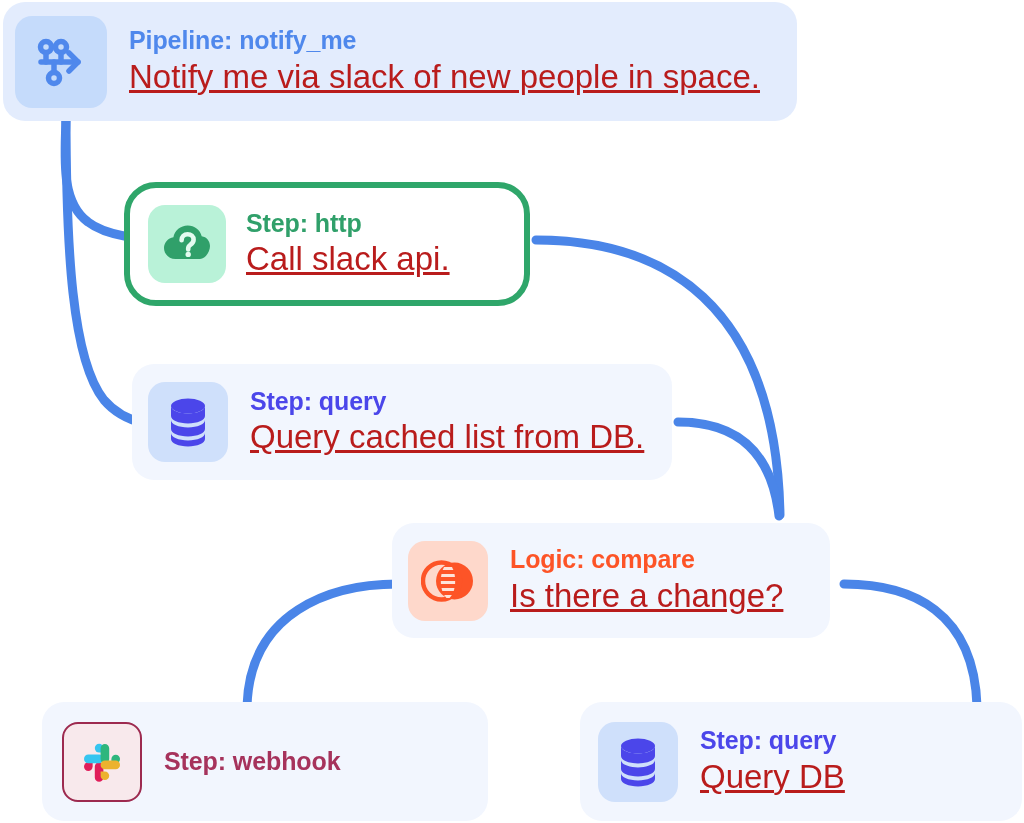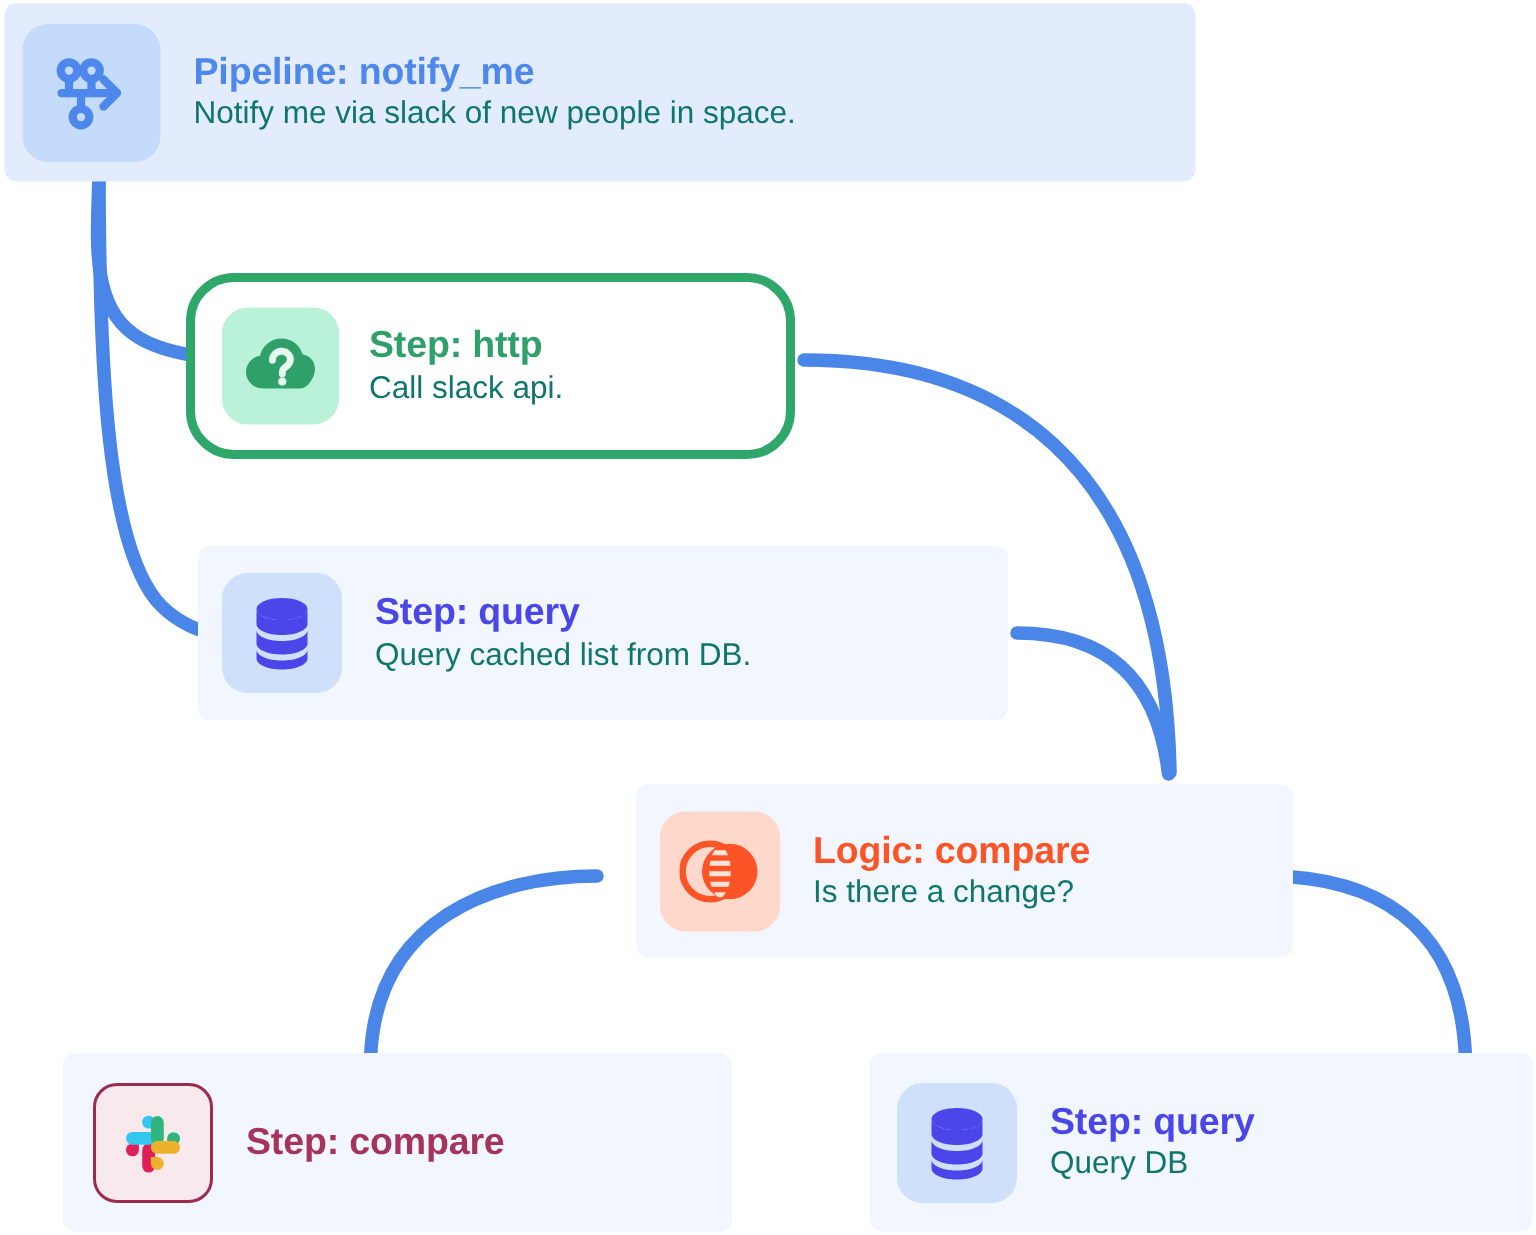--- a/index.html
+++ b/index.html
@@ -21,21 +21,21 @@
     top: 0;
     width: 1024px;
     height: 823px;
     pointer-events: none;
   }
   .node {
     position: absolute;
     display: flex;
     align-items: center;
     box-sizing: border-box;
-    border-radius: 8px;
+    border-radius: 22px;
     z-index: 2;
   }
   .node .badge {
     flex: 0 0 auto;
     display: flex;
     align-items: center;
     justify-content: center;
     box-sizing: border-box;
     border-radius: 17px;
   }
@@ -45,24 +45,25 @@
     justify-content: center;
   }
   .title {
     font-weight: bold;
     font-size: 25px;
     line-height: 1.18;
     letter-spacing: -0.1px;
     white-space: nowrap;
   }
   .subtitle {
-    font-size: 21px;
+    font-size: 33px;
     line-height: 1.25;
-    color: #0f766e;
+    color: #b91c1c;
     white-space: nowrap;
+    text-decoration: underline;
   }
 
   
   #node-pipeline {
     left: 3px; top: 2px;
     width: 794px; height: 119px;
     background: #e3ecfd;
     padding-left: 12px;
   }
   #node-pipeline .badge {
@@ -97,21 +98,21 @@
   }
   #node-query1 .badge {
     width: 80px; height: 80px;
     background: #cfe0fb;
   }
   #node-query1 .texts { margin-left: 22px; }
   #node-query1 .title { color: #4b46ea; }
 
   
   #node-compare {
-    left: 424px; top: 523px;
+    left: 392px; top: 523px;
     width: 438px; height: 115px;
     background: #f2f6fe;
     padding-left: 16px;
   }
   #node-compare .badge {
     width: 80px; height: 80px;
     background: #fed8cb;
   }
   #node-compare .texts { margin-left: 22px; }
   #node-compare .title { color: #fd5427; }
@@ -259,21 +260,21 @@
         <path d="M21.1,16.6 a4.3,4.3 0 1,1 0,8.6 h-10.8 a4.3,4.3 0 1,1 0,-8.6 z" fill="#36c5f0"></path>
 
         <path d="M33.4,21.1 a4.3,4.3 0 1,1 4.3,4.3 h-4.3 z" fill="#2eb67d"></path>
         <path d="M31.2,21.1 a4.3,4.3 0 1,1 -8.6,0 v-10.8 a4.3,4.3 0 1,1 8.6,0 z" fill="#2eb67d"></path>
 
         <path d="M26.9,33.4 a4.3,4.3 0 1,1 -4.3,4.3 v-4.3 z" fill="#ecb22e"></path>
         <path d="M26.9,31.2 a4.3,4.3 0 1,1 0,-8.6 h10.8 a4.3,4.3 0 1,1 0,8.6 z" fill="#ecb22e"></path>
       </svg>
     </div>
     <div class="texts">
-      <div class="title">Step: compare</div>
+      <div class="title">Step: webhook</div>
     </div>
   </div>
 
   <div class="node" id="node-query2">
     <div class="badge">
       <svg width="50" height="54" viewBox="0 0 50 54">
         <g fill="#4b46ea">
           <ellipse cx="25" cy="11" rx="17" ry="7.4"></ellipse>
           <path d="M8,11 L8,21 C8,25.1 15.6,28.4 25,28.4 C34.4,28.4 42,25.1 42,21 L42,11 C42,15.1 34.4,18.4 25,18.4 C15.6,18.4 8,15.1 8,11 Z"></path>
           <path d="M8,25 L8,34 C8,38.1 15.6,41.4 25,41.4 C34.4,41.4 42,38.1 42,34 L42,25 C42,29.1 34.4,32.4 25,32.4 C15.6,32.4 8,29.1 8,25 Z"></path>

